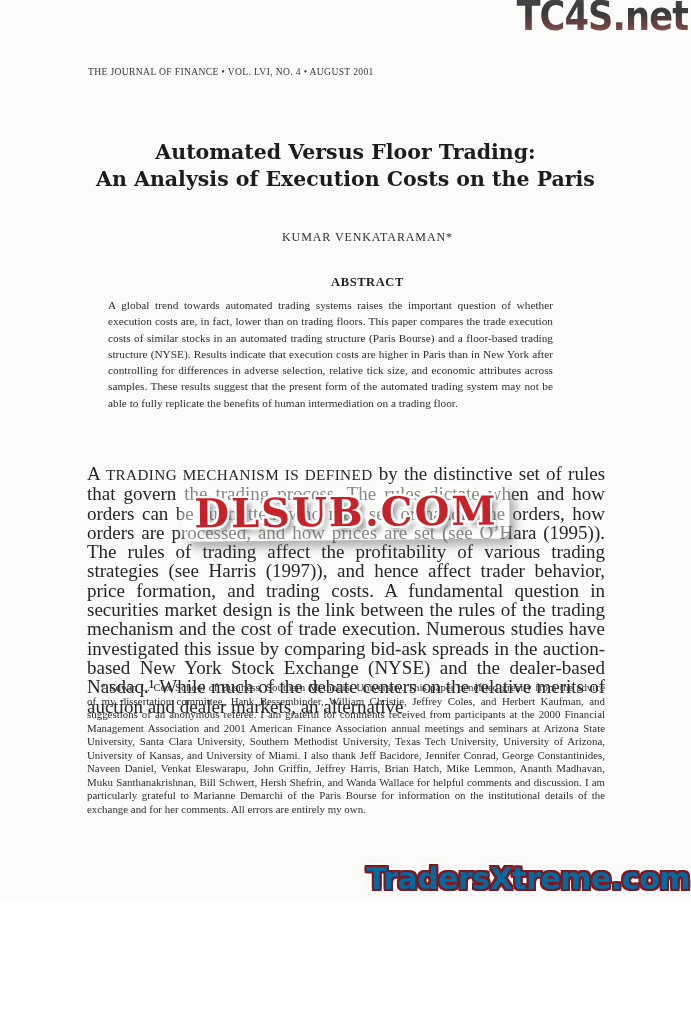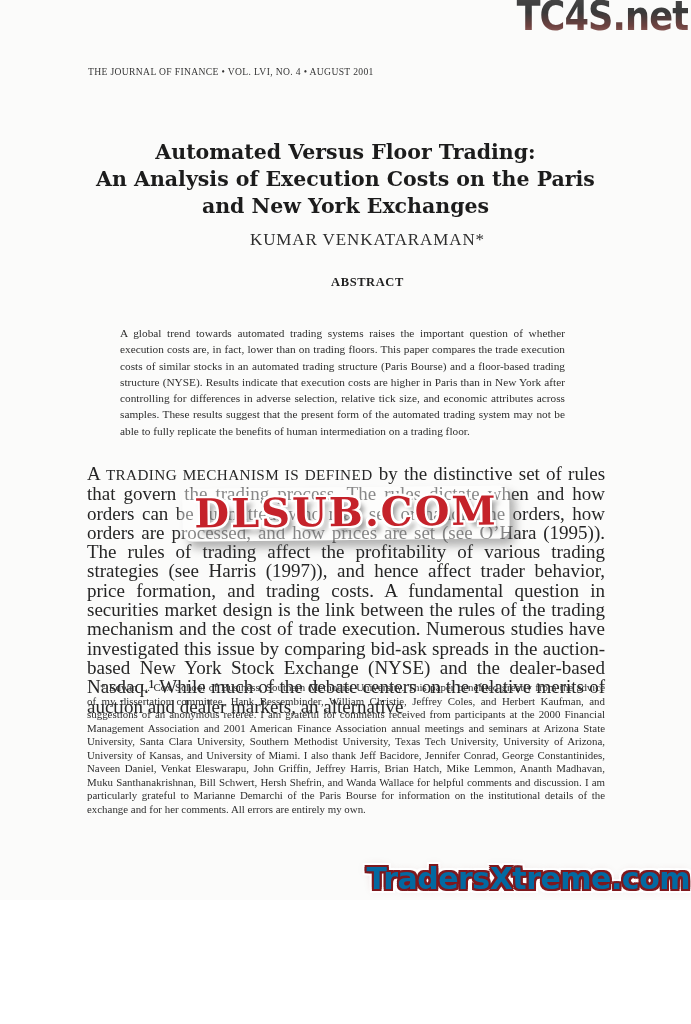--- a/index.html
+++ b/index.html
@@ -37,48 +37,47 @@
     font-size: 20.5px;
     line-height: 27px;
     color: #1c1c1c;
   }
 
   .author-line {
     position: absolute;
     left: 0; right: 0;
     top: 230px;
     text-align: center;
-    font-size: 17px;
+    font-size: 12px;
     letter-spacing: 0.9px;
     color: #2e2e2e;
     padding-left: 44px;
   }
 
   
   .abstract-heading {
     position: absolute;
     left: 0; right: 0;
     top: 275px;
     text-align: center;
     font-weight: bold;
     font-size: 12.5px;
     letter-spacing: 0.6px;
     color: #222;
     padding-left: 44px;
   }
   .abstract-body {
     position: absolute;
-    left: 120px;
+    left: 108px;
     width: 445px;
     top: 297px;
     font-size: 11.3px;
     line-height: 16.3px;
     text-align: justify;
     color: #2e2e2e;
-    margin-top: 28px;
   }
 
   
   .body-text {
     position: absolute;
     left: 87px;
     width: 518px;
     top: 464px;
     font-size: 19px;
     line-height: 19.3px;
@@ -176,21 +175,20 @@
 
 <div class="page">
 
   <div class="wm-tc4s">TC4S.net</div>
 
   <div class="journal-header">THE JOURNAL OF FINANCE • VOL. LVI, NO. 4 • AUGUST 2001</div>
 
   <div class="title-block">
     <div>Automated Versus Floor Trading:</div>
     <div>An Analysis of Execution Costs on the Paris</div>
-    <div>and New York Exchanges</div>
   </div>
 
   <div class="author-line">KUMAR VENKATARAMAN*</div>
 
   <div class="abstract-heading">ABSTRACT</div>
 
   <div class="abstract-body">A global trend towards automated trading systems raises the important question of whether execution costs are, in fact, lower than on trading floors. This paper compares the trade execution costs of similar stocks in an automated trading structure (Paris Bourse) and a floor-based trading structure (NYSE). Results indicate that execution costs are higher in Paris than in New York after controlling for differences in adverse selection, relative tick size, and economic attributes across samples. These results suggest that the present form of the automated trading system may not be able to fully replicate the benefits of human intermediation on a trading floor.</div>
 
   <div class="body-text">
     <span>A</span>

